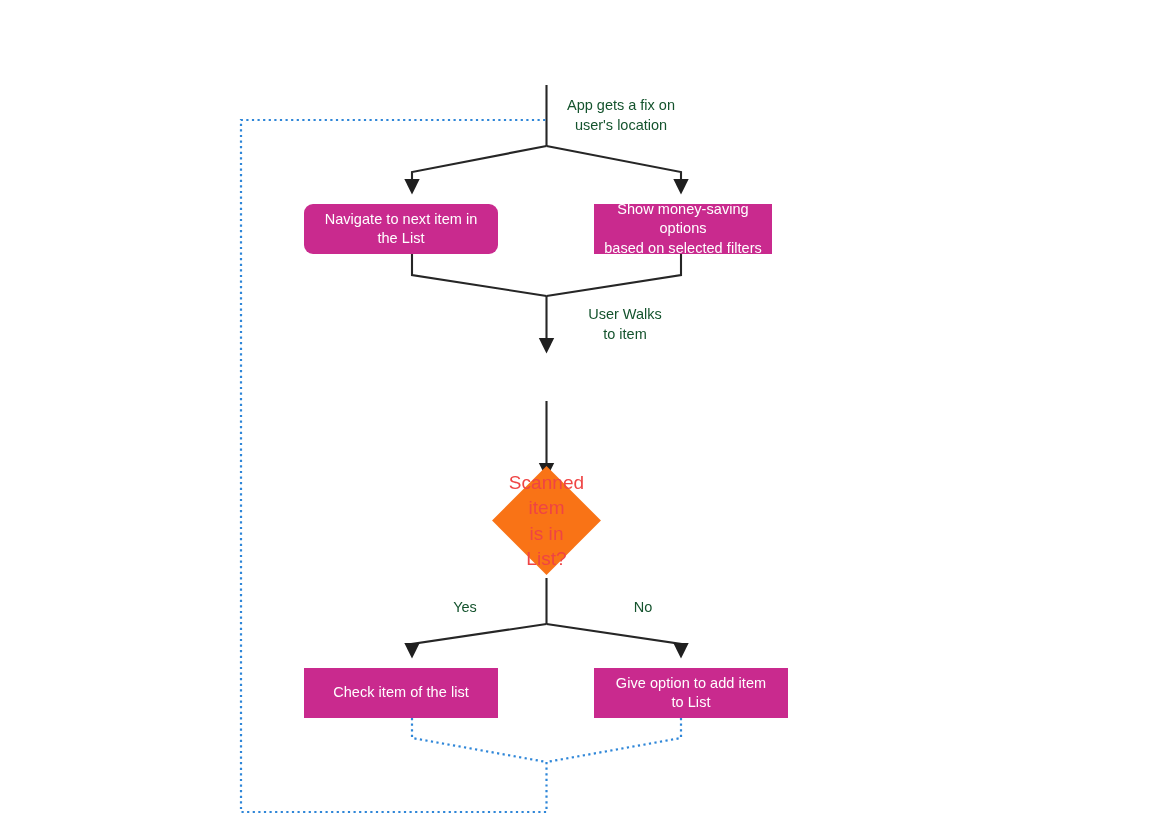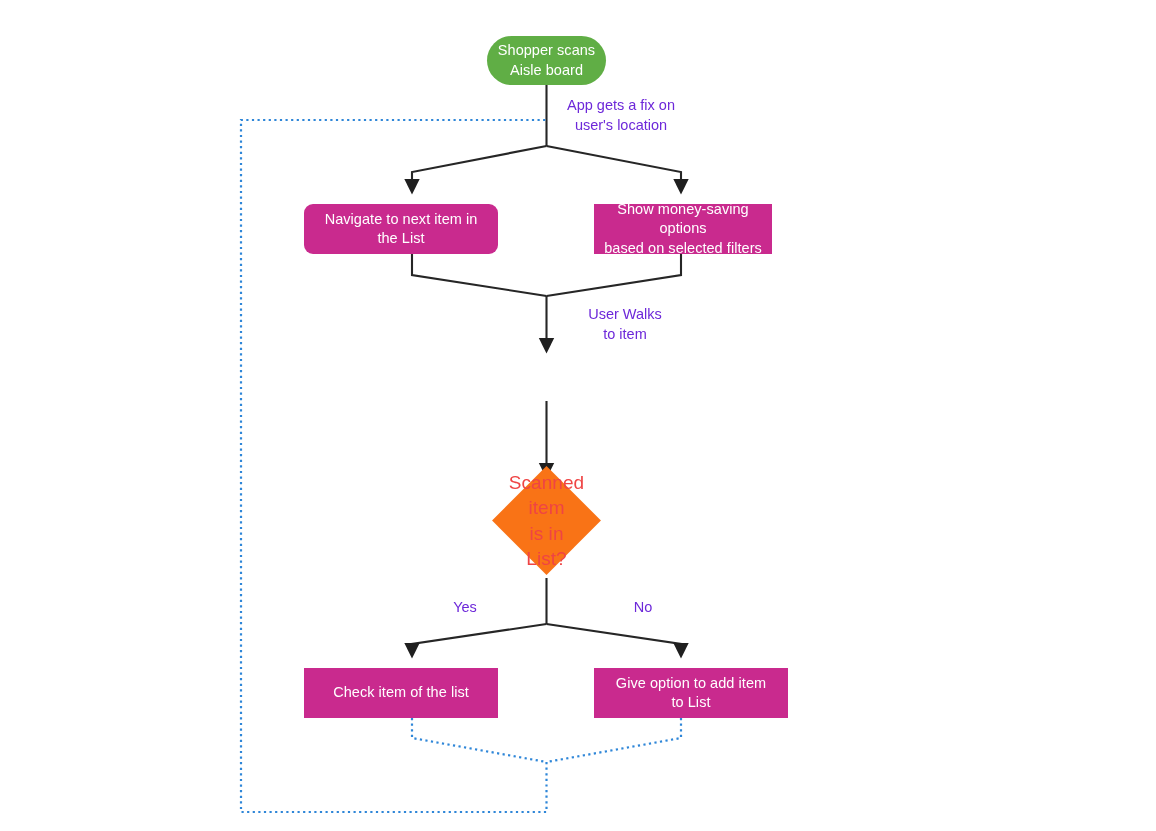--- a/index.html
+++ b/index.html
@@ -64,21 +64,21 @@
     position: relative;
     z-index: 2;
     color: #ef4444;
     font-size: 19px;
     line-height: 1.32;
     text-align: center;
     white-space: pre-line;
   }
   .edge-label {
     position: absolute;
-    color: #6d28d9;
+    color: #14532d;
     font-size: 14.5px;
     line-height: 1.35;
     white-space: pre-line;
     z-index: 4;
   }
   .edge-label.center { text-align: center; }
 </style>
 </head>
 <body>
 
@@ -117,22 +117,20 @@
     <g fill="none" stroke="#2e86d8" stroke-width="2.2" stroke-dasharray="2.2 3.4" stroke-linecap="butt">
 
       <path d="M 412 718 L 412 738 L 546.5 762"></path>
 
       <path d="M 681 718 L 681 738 L 546.5 762"></path>
 
       <path d="M 546.5 762 L 546.5 812 L 241 812 L 241 120 L 546.5 120"></path>
     </g>
   </svg>
 
-  <div class="node node-start" style="left:487px; top:36px; width:119px; height:49px;">Shopper scans
-Aisle board</div>
 
   <div class="node node-process" style="left:304px; top:204px; width:194px; height:50px;border-radius:9px;">Navigate to next item in
 the List</div>
 
   <div class="node node-process" style="left:594px; top:204px; width:178px; height:50px;">Show money-saving options
 based on selected filters</div>
 
 
   <div class="node node-decision" style="left:508px; top:482px; width:77px; height:77px;">
     <span class="decision-shape"></span>

